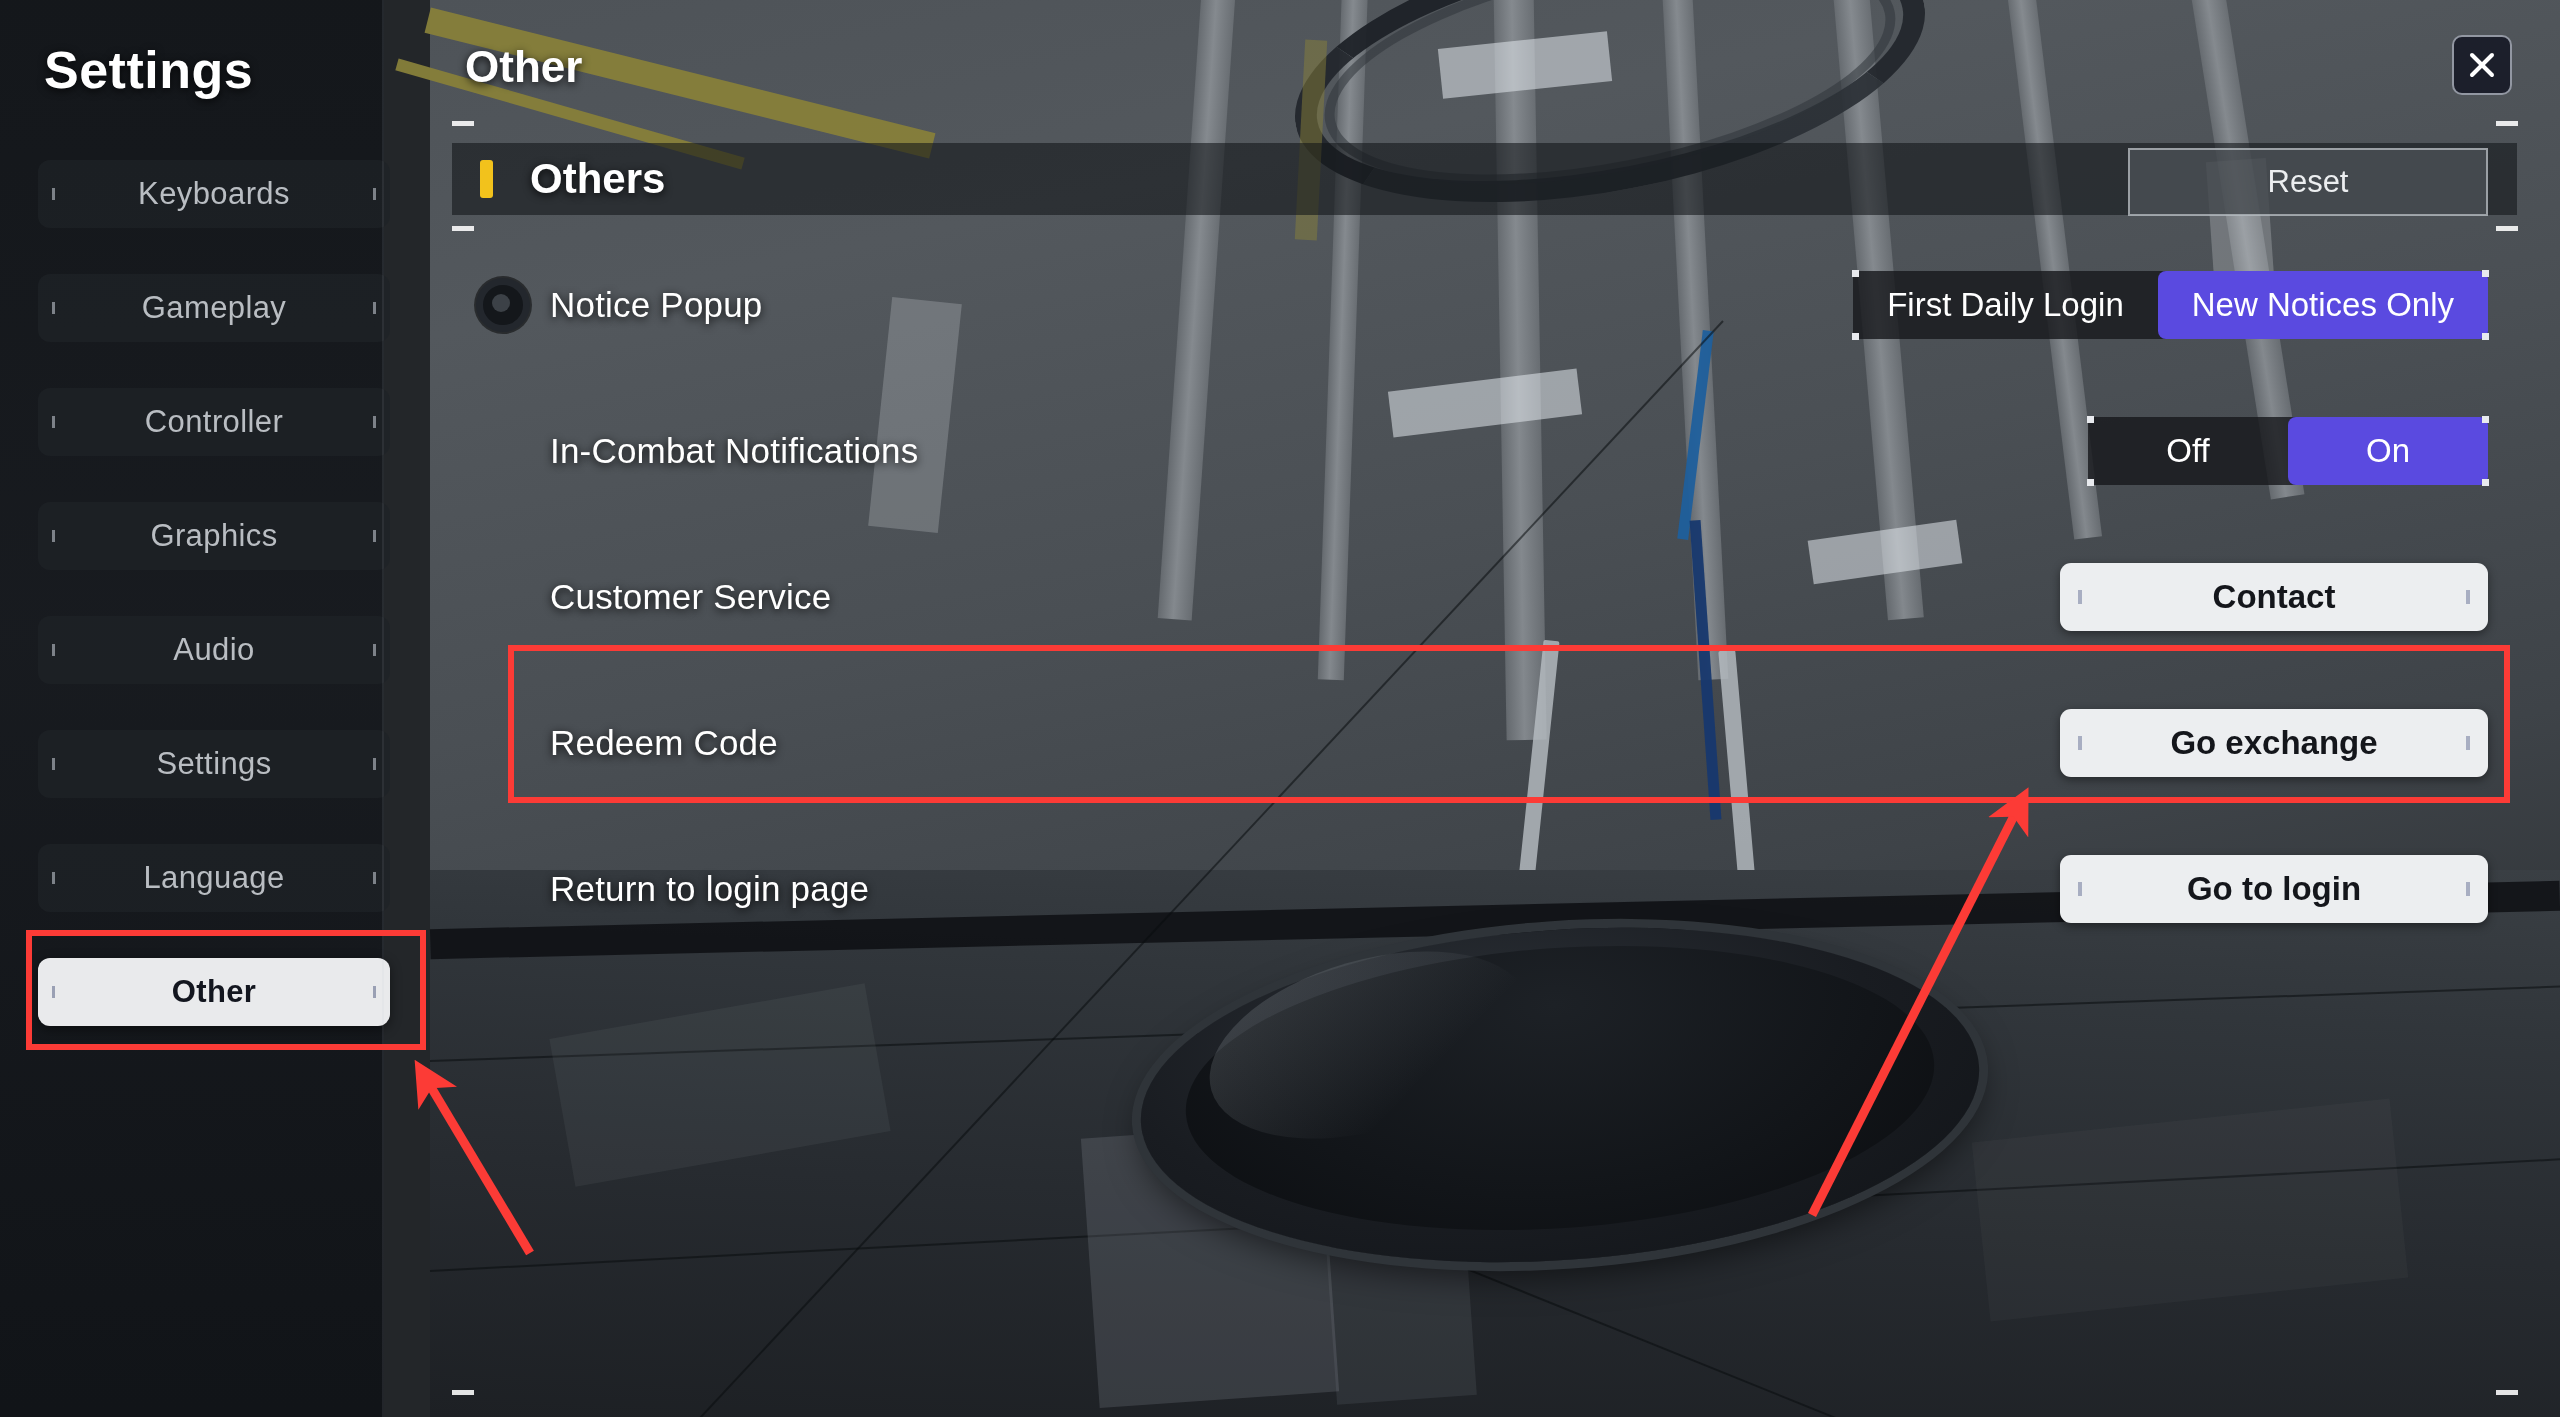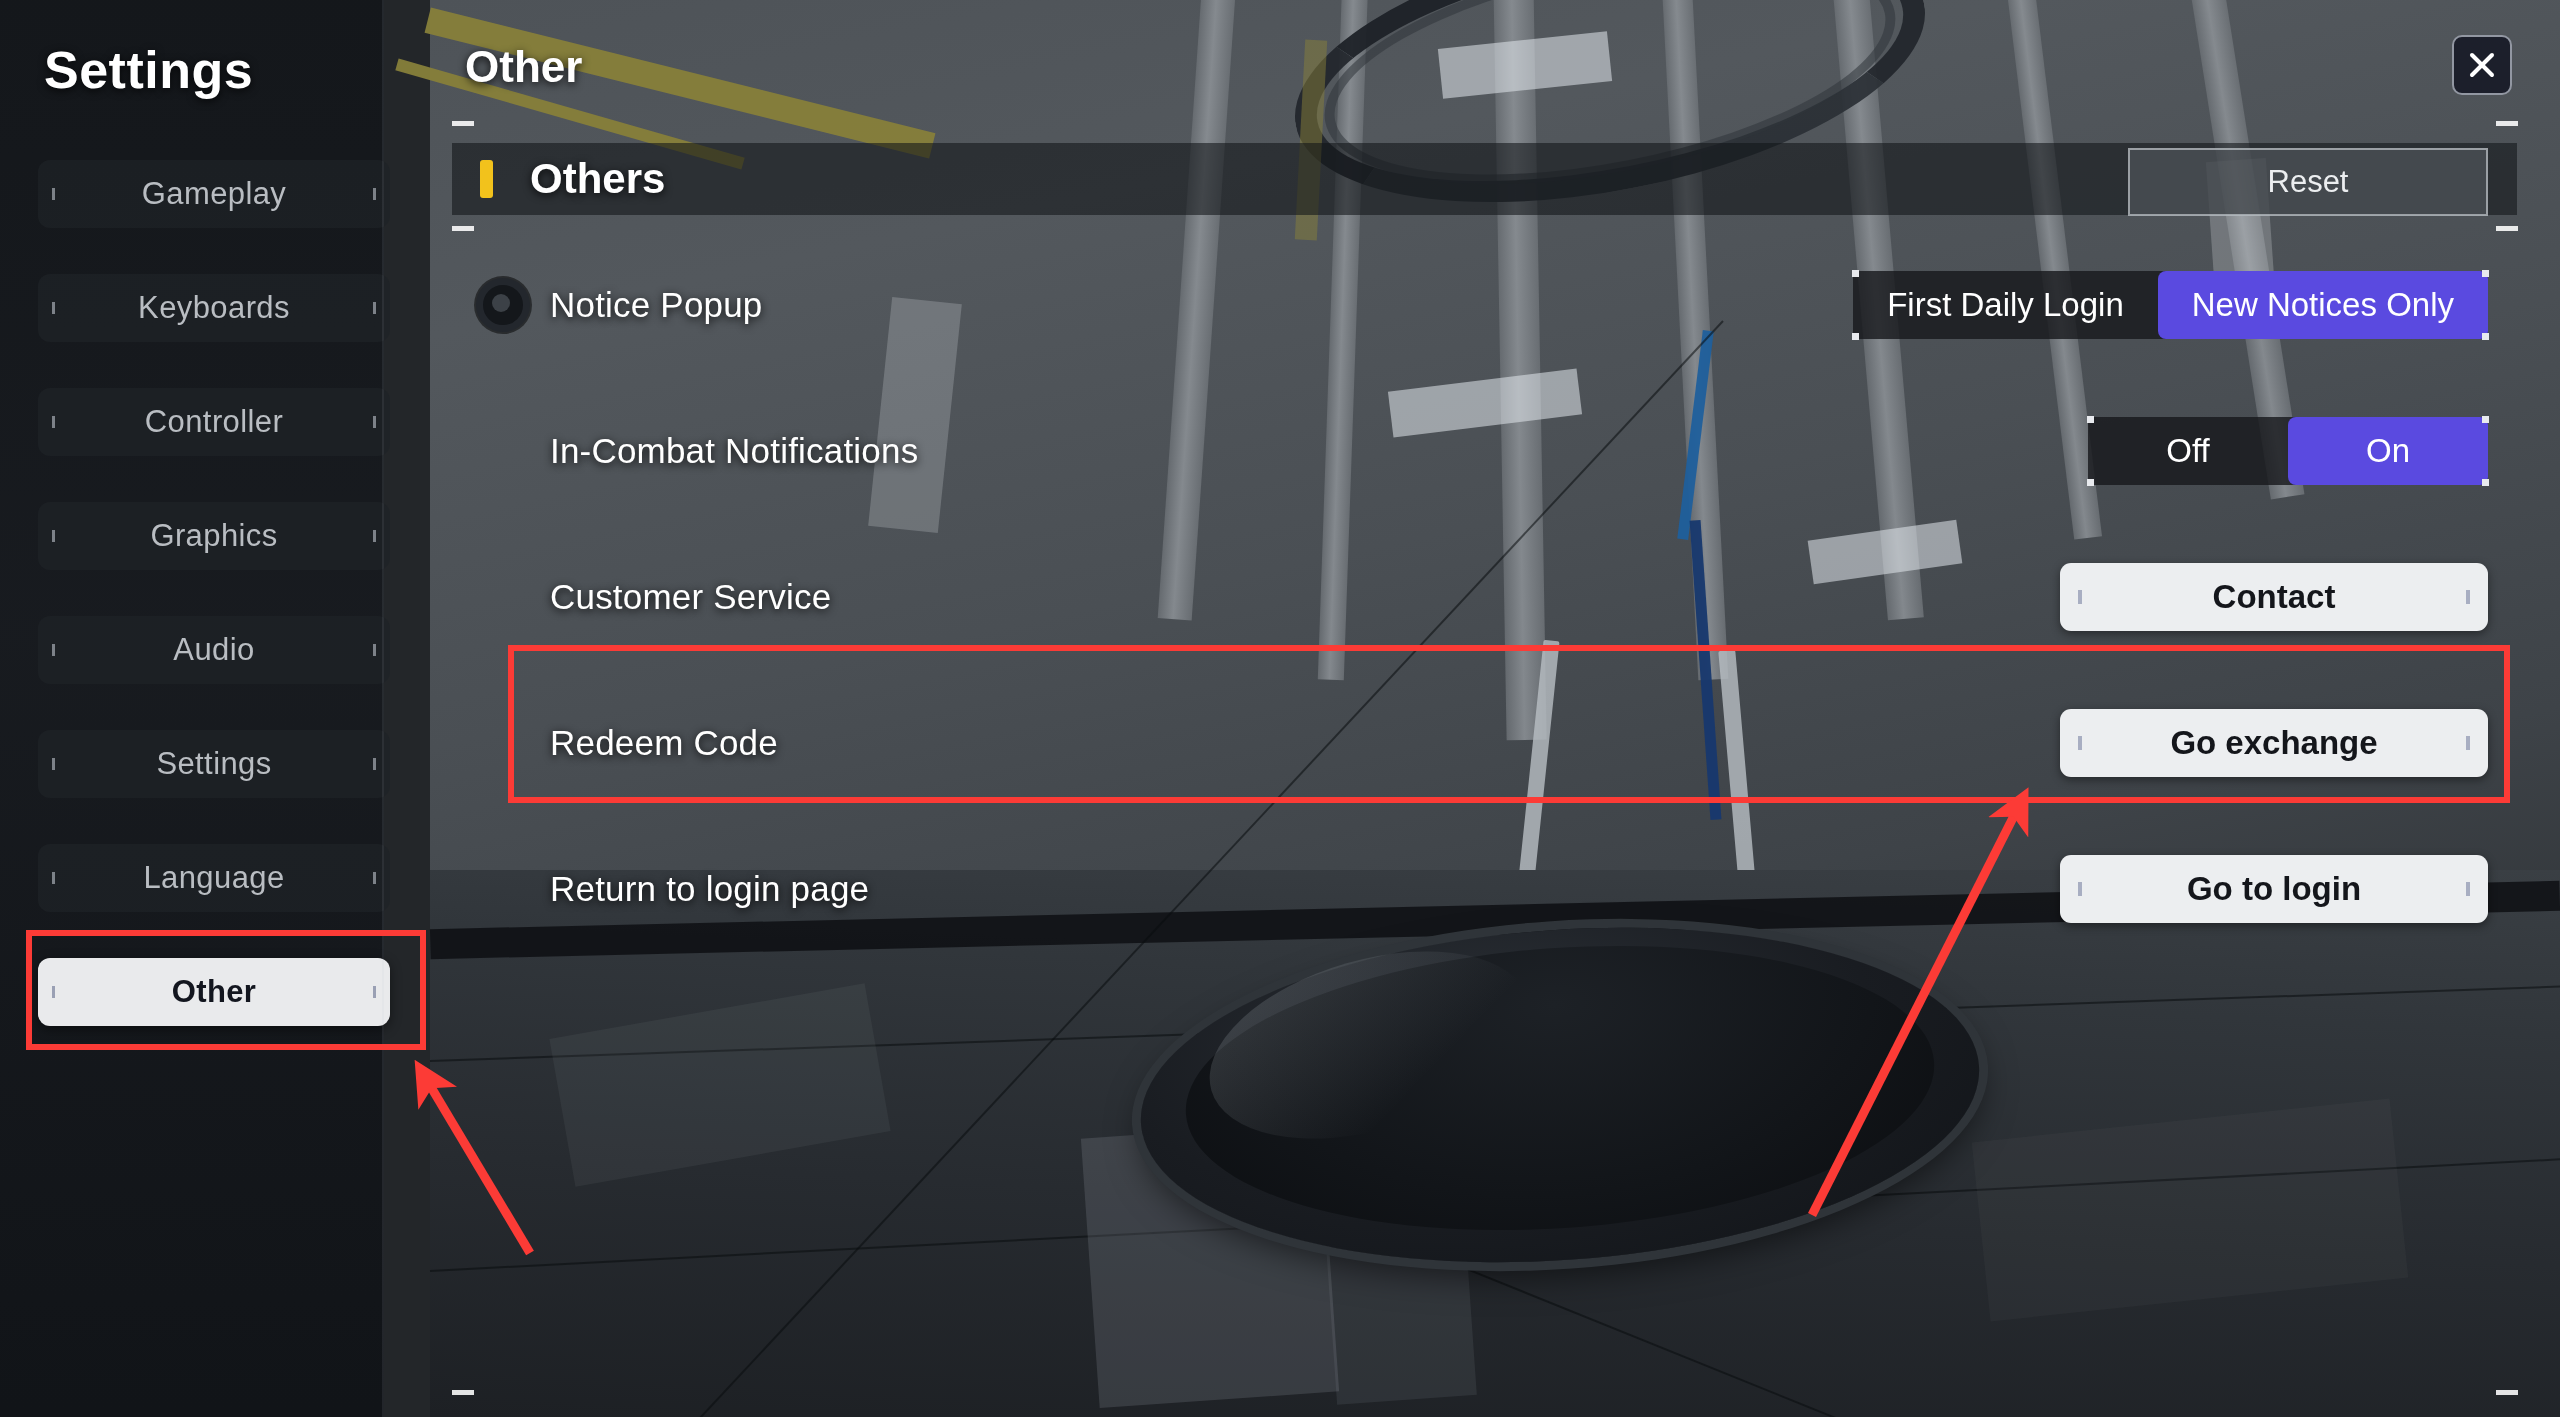--- a/index.html
+++ b/index.html
@@ -230,26 +230,26 @@
   <div class="bowlOuter"></div>
   <div class="bowlInner"></div>
   <div class="bowlSheen"></div>
 </div>
 
 <div id="leftPanel">
   <div class="settings-title">Settings</div>
   <div class="navlist">
       <div class="navitem">
         <span class="tick l"></span>
+        <span>Keyboards</span>
+        <span class="tick r"></span>
+      </div>
+      <div class="navitem">
+        <span class="tick l"></span>
         <span>Gameplay</span>
-        <span class="tick r"></span>
-      </div>
-      <div class="navitem">
-        <span class="tick l"></span>
-        <span>Keyboards</span>
         <span class="tick r"></span>
       </div>
       <div class="navitem">
         <span class="tick l"></span>
         <span>Controller</span>
         <span class="tick r"></span>
       </div>
       <div class="navitem">
         <span class="tick l"></span>
         <span>Graphics</span>

